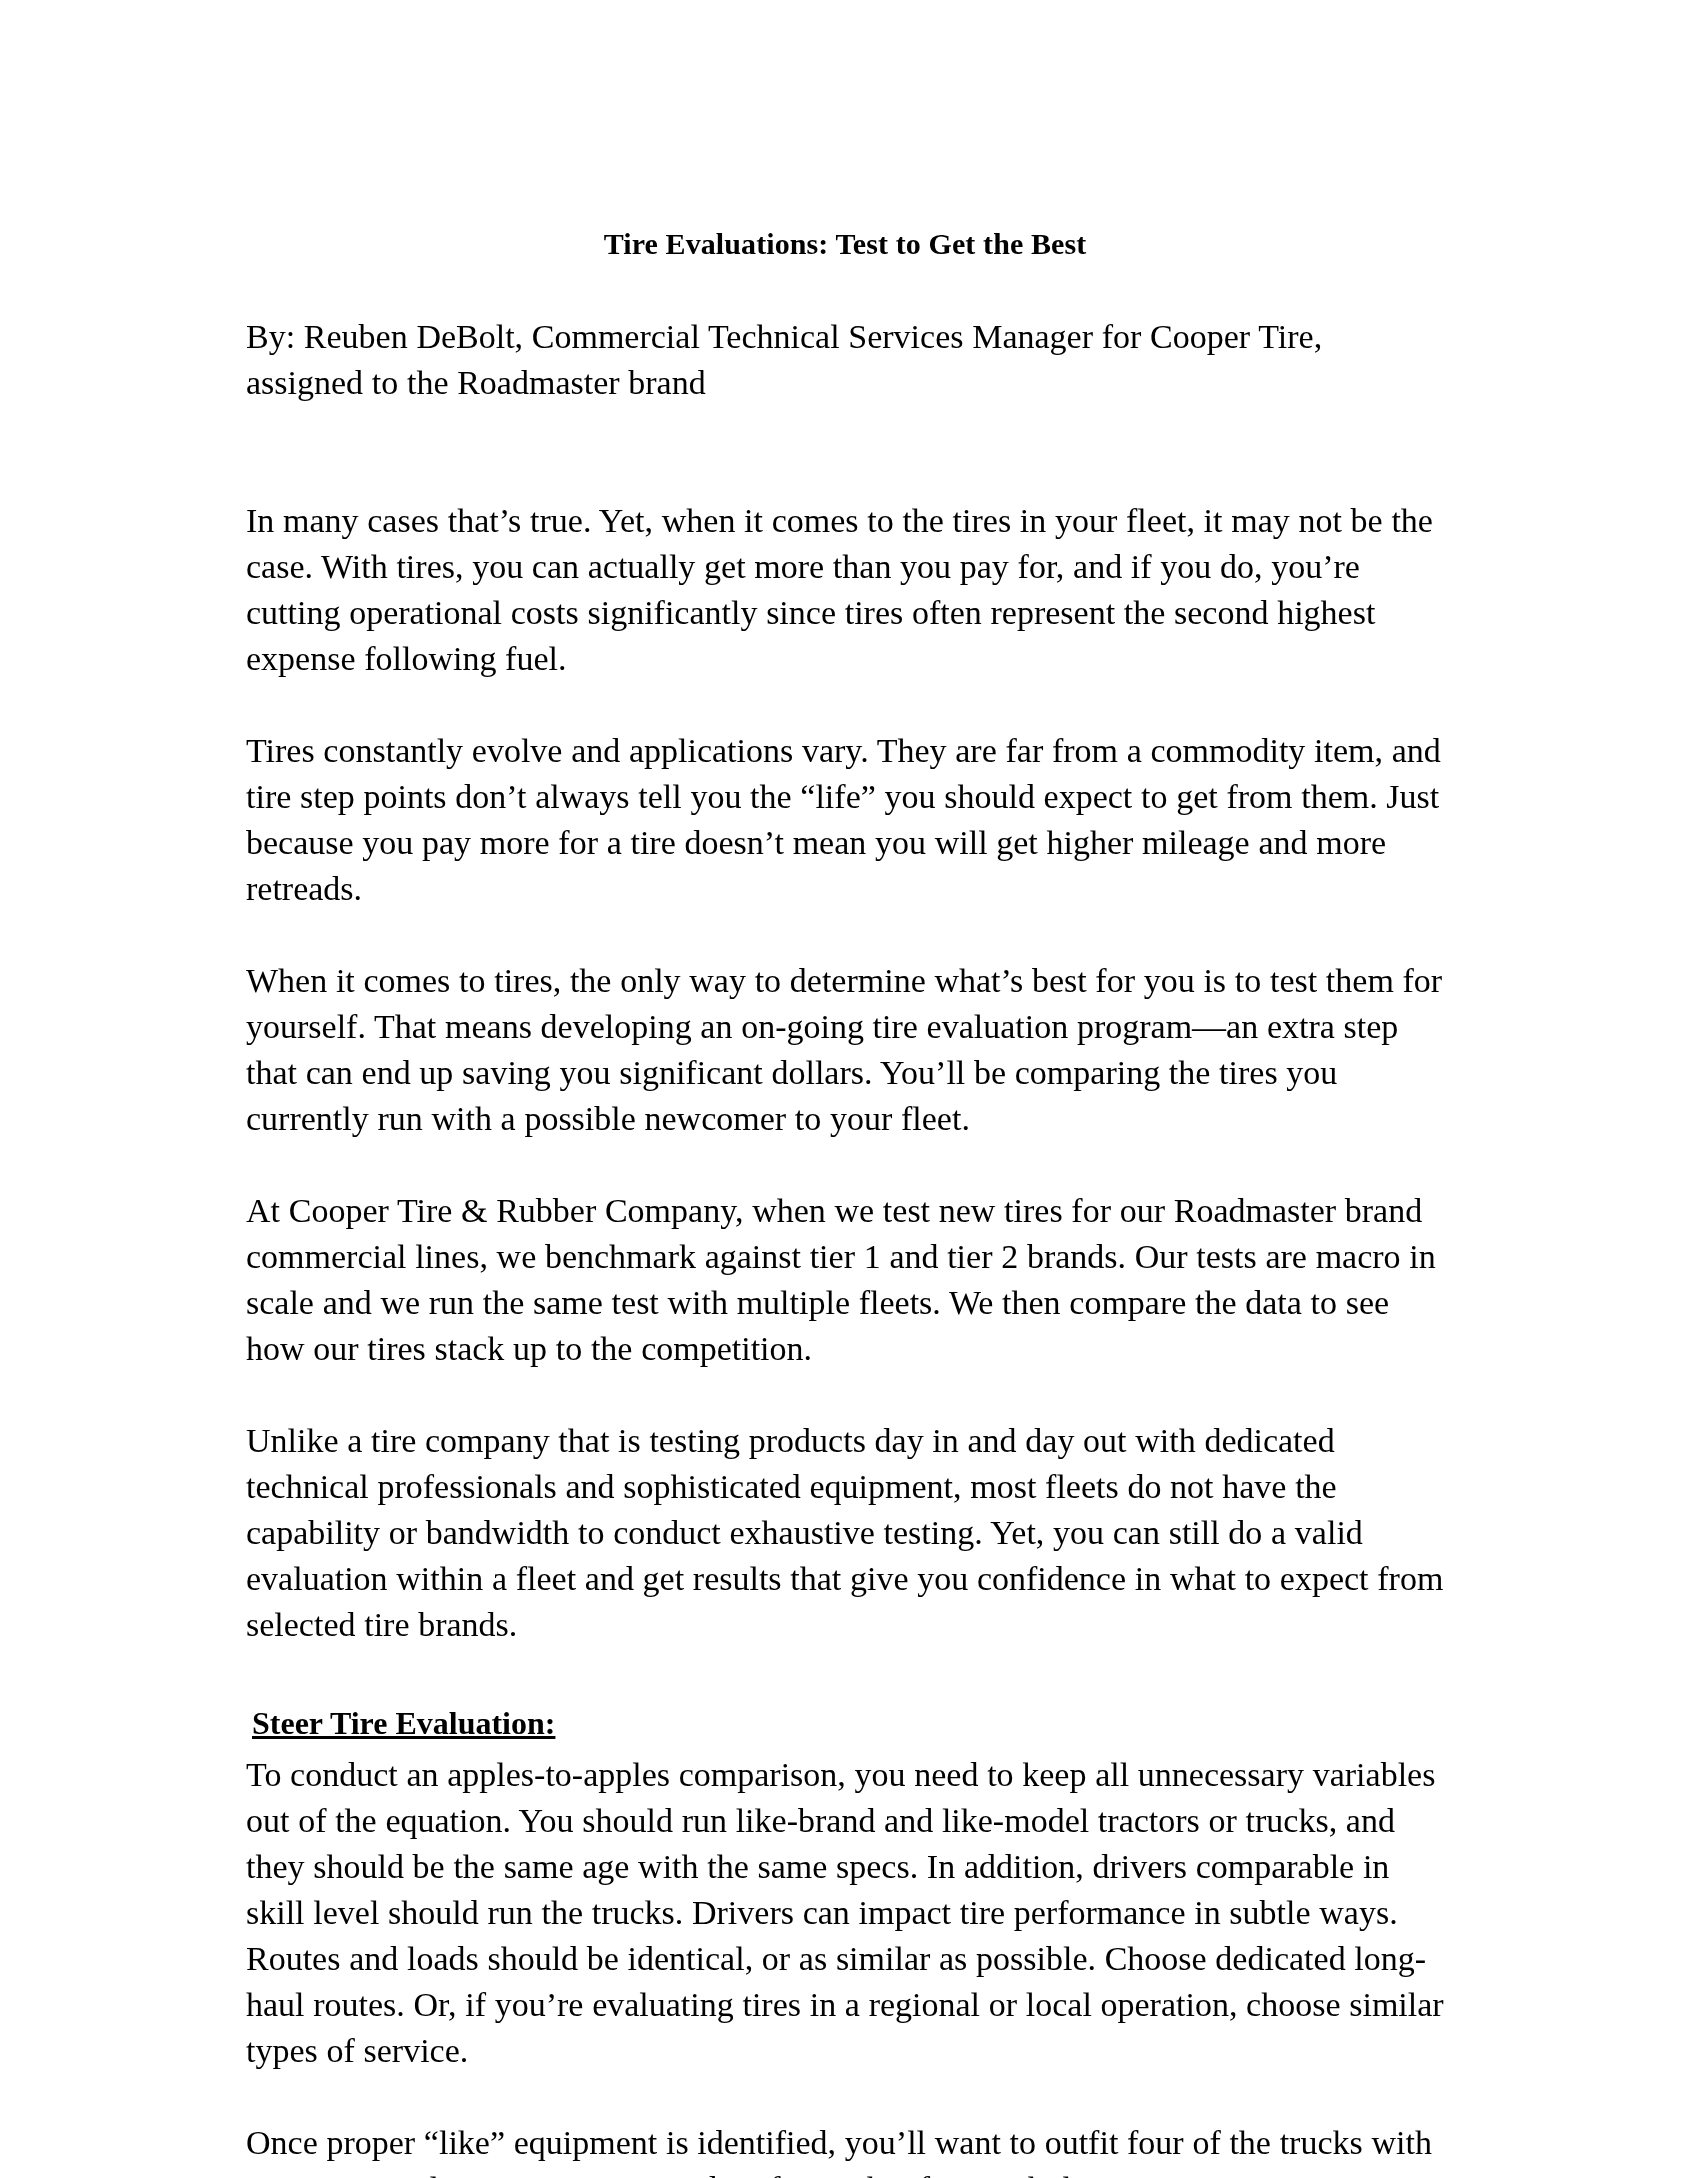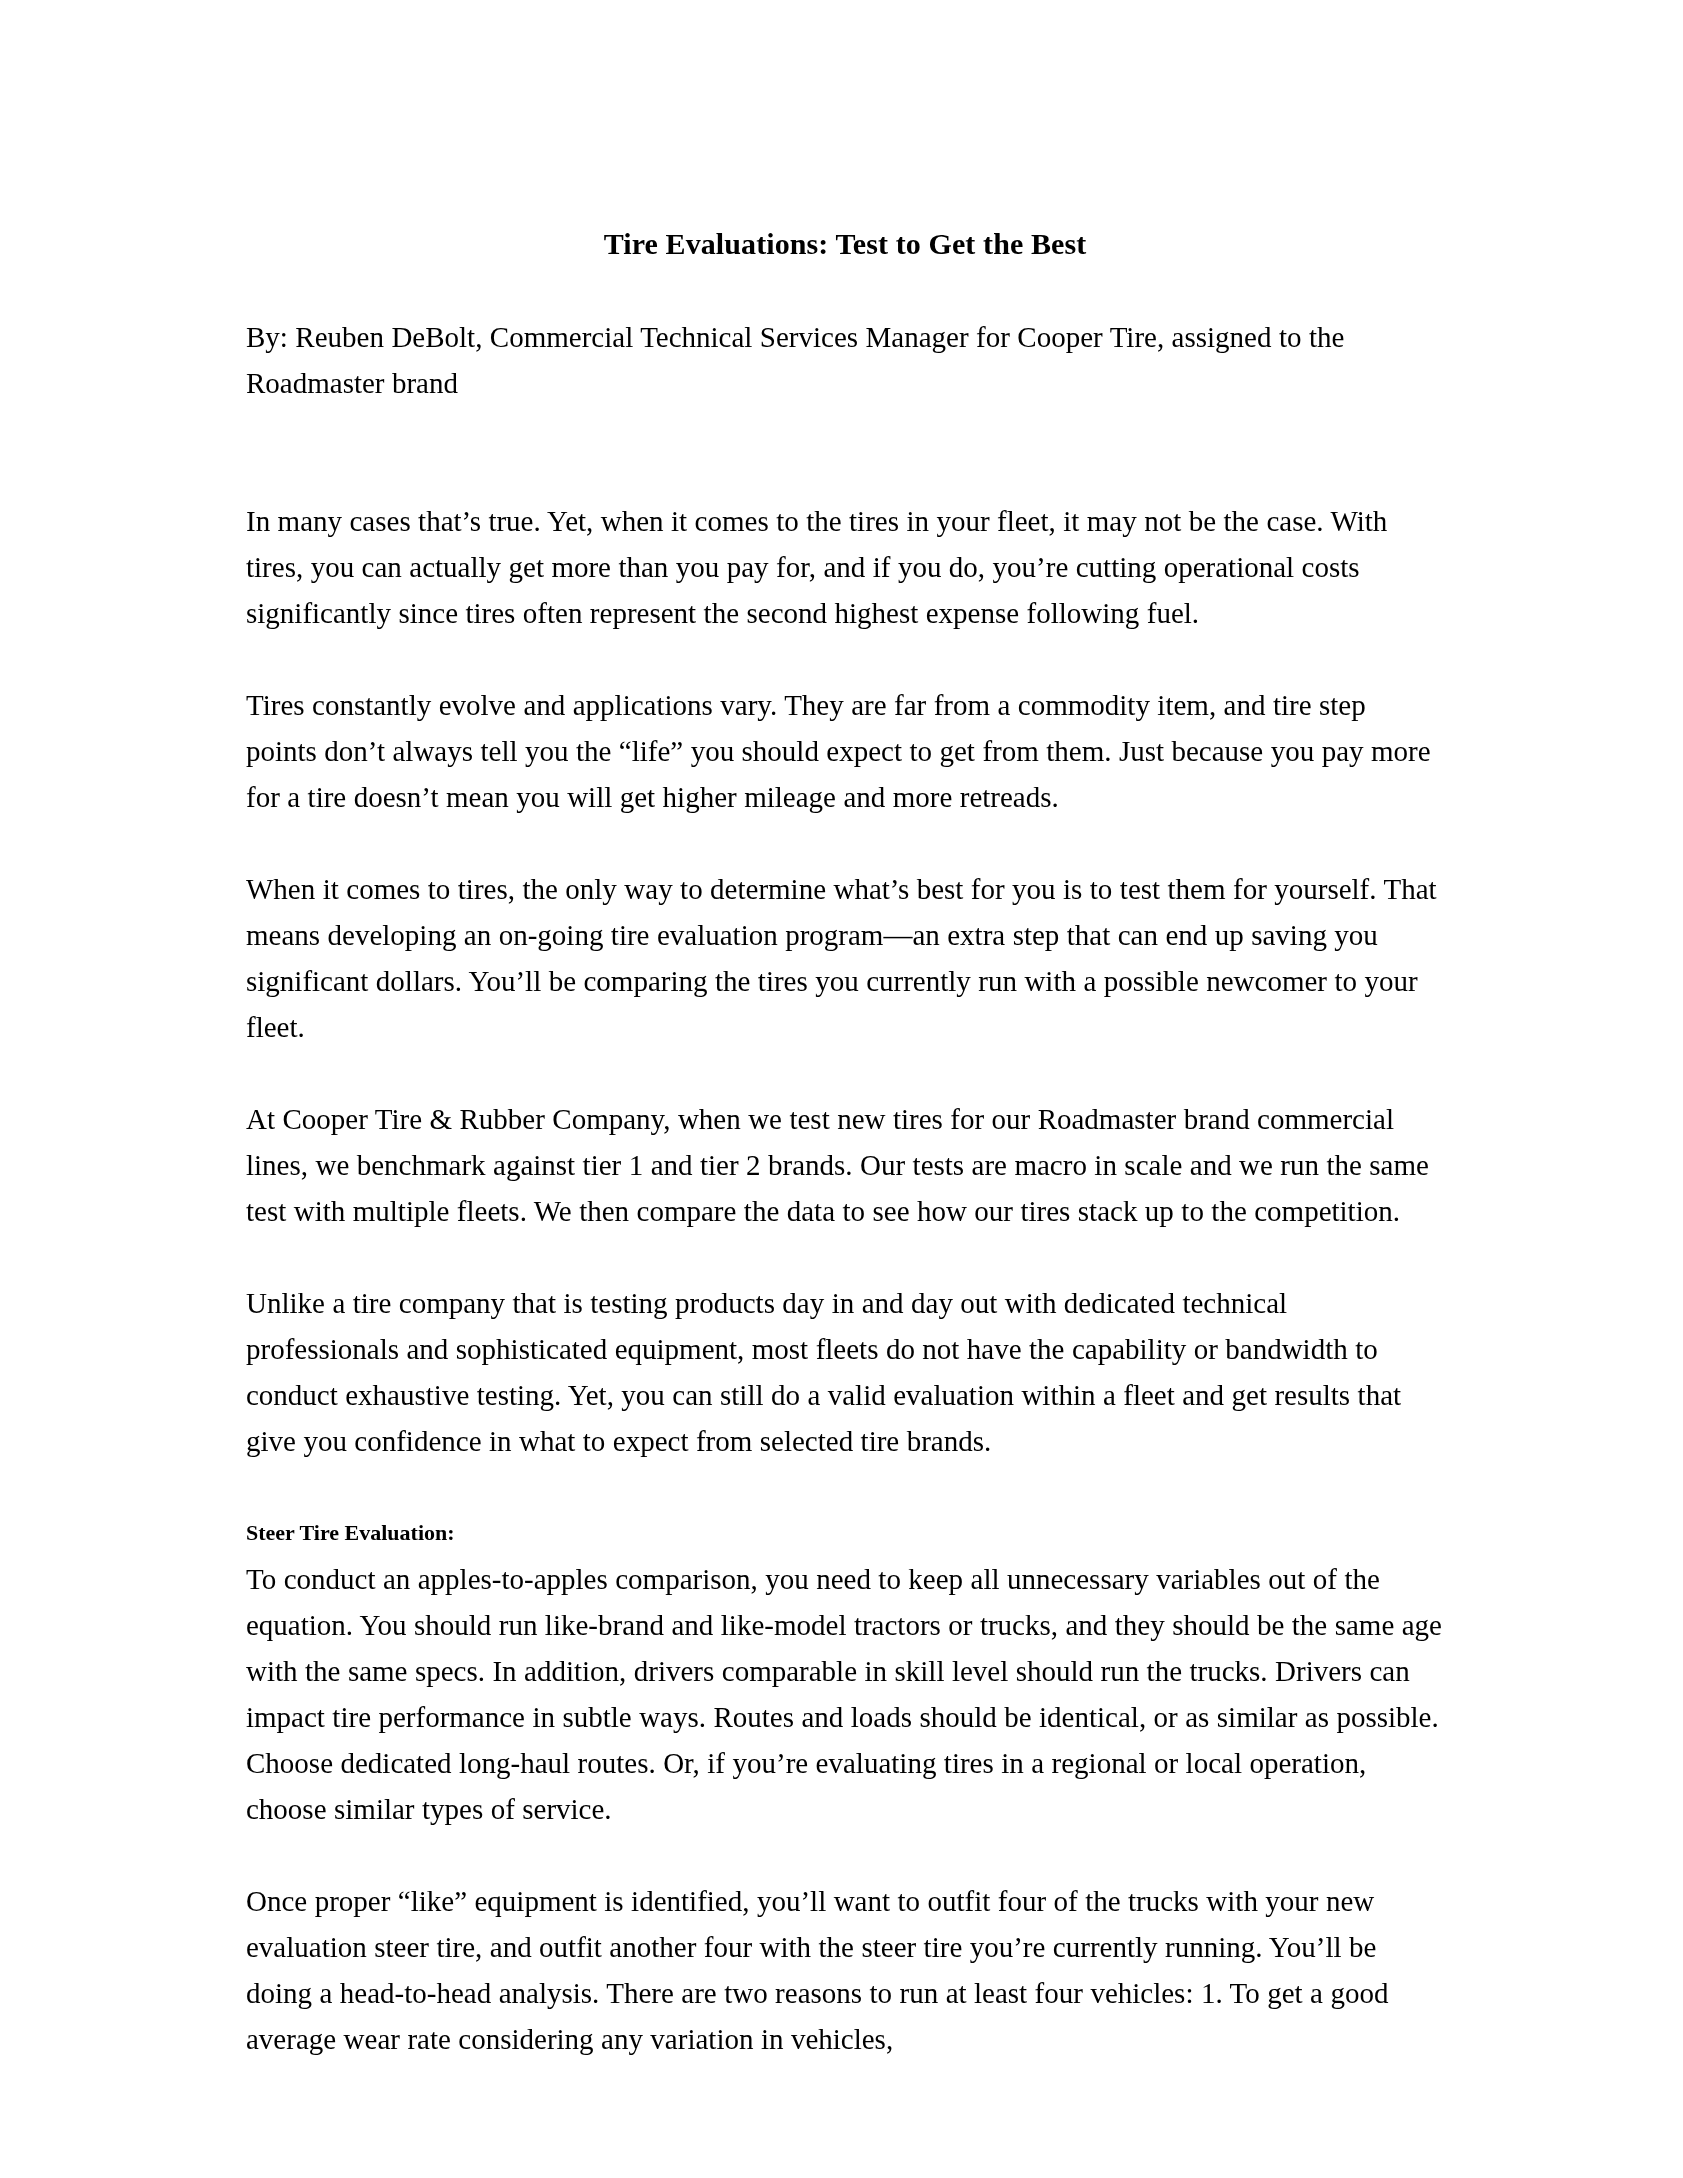--- a/index.html
+++ b/index.html
@@ -38,36 +38,37 @@
   .doc-title {
     font-size: 30px;
     font-weight: bold;
     text-align: center;
     line-height: 1.18;
     margin: 0 0 0 0;
     letter-spacing: 0.1px;
   }
 
   .para {
-    font-size: 29px;
+    font-size: 34px;
     line-height: 46px;
     margin: 0;
     text-align: left;
     text-indent: 0;
     word-spacing: 0.2px;
   }
 
   .gap-after-title { height: 53px; }
   .gap { height: 46px; }
 
   .section-head {
-    font-size: 22px;
+    font-size: 32px;
     line-height: 46px;
     font-weight: bold;
-    margin: 0;
+    margin: 6px;
+    text-decoration: underline;
   }
 </style>
 </head>
 <body>
 
 <div class="page">
   <div class="content">
 
     <h1 class="doc-title">Tire Evaluations: Test to Get the Best</h1>
 

